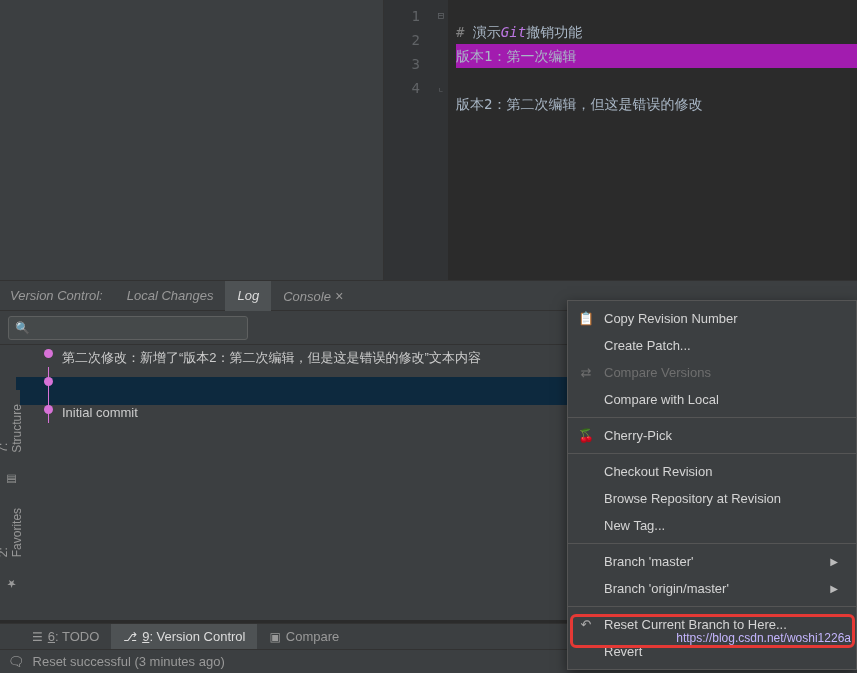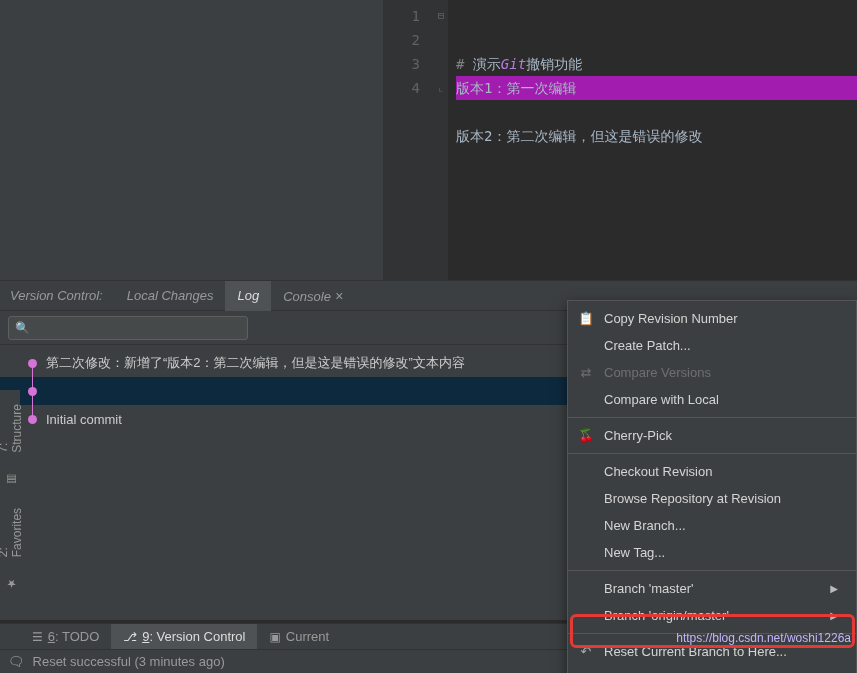--- a/index.html
+++ b/index.html
@@ -46,24 +46,23 @@
 }
 .fold-mark {
   color: #606366;
   font-size: 11px;
   text-align: center;
   height: 24px;
   line-height: 24px;
 }
 .code-lines {
   flex: 1;
-  padding-top: 4px;
+  padding-top: 20px;
   padding-left: 8px;
   line-height: 24px;
-  margin-top: 48px;
 }
 .code-line { height: 24px; white-space: pre; }
 .code-line.current { background: #a21caf; }
 .comment-hash { color: #808080; }
 .comment-zh { color: #a9b7c6; }
 .comment-kw { color: #bc77e2; font-style: italic; }
 .plain { color: #a9b7c6; }
 
 .vc-panel {
   background: #3c3f41;
@@ -114,25 +113,26 @@
 .search-icon { color: #aaa; font-size: 12px; }
 .gear-icon { color: #aaa; font-size: 14px; margin-left: auto; margin-right: 6px; cursor: pointer; }
 .log-filter { color: #999; white-space: nowrap; }
 .updown { font-size: 9px; color: #777; margin-left: 1px; }
 
 .commits {
   padding-top: 4px;
 }
 .commit-row {
   display: flex;
-  align-items: center;
+  align-items: flex-start;
   height: 28px;
   padding-left: 24px;
   color: #ccc;
   position: relative;
+  margin-left: 16px;
 }
 .commit-row.selected { background: #0d293e; color: #fff; }
 .commit-dot {
   width: 9px; height: 9px;
   border-radius: 50%;
   background: #d772d7;
   position: absolute;
   left: 28px;
 }
 .commit-text { margin-left: 22px; }
@@ -331,21 +331,21 @@
   <div class="btab">
       <span class="btab-icon">☰</span>
       <span><span class="underline">6</span>: TODO</span>
     </div>
   <div class="btab active">
       <span class="btab-icon">⎇</span>
       <span><span class="underline">9</span>: Version Control</span>
     </div>
   <div class="btab">
       <span class="btab-icon">▣</span>
-      <span>Current</span>
+      <span>Compare</span>
     </div>
 </div>
 
 <div class="status-bar">
   <span class="status-icon">🗨</span>
   <span>Reset successful (3 minutes ago)</span>
 </div>
 
 <div class="context-menu" id="ctxmenu">
     <div class="ctx-item">
@@ -368,23 +368,20 @@
       <span>Cherry-Pick</span>
     </div>
     <div class="ctx-sep"></div>
     <div class="ctx-item">
       <span>Checkout Revision</span>
     </div>
     <div class="ctx-item">
       <span>Browse Repository at Revision</span>
     </div>
     <div class="ctx-item">
-      <span>New Branch...</span>
-    </div>
-    <div class="ctx-item">
       <span>New Tag...</span>
     </div>
     <div class="ctx-sep"></div>
     <div class="ctx-item">
       <span>Branch 'master'</span>
       <span class="ctx-arrow">▶</span>
     </div>
     <div class="ctx-item">
       <span>Branch 'origin/master'</span>
       <span class="ctx-arrow">▶</span>

